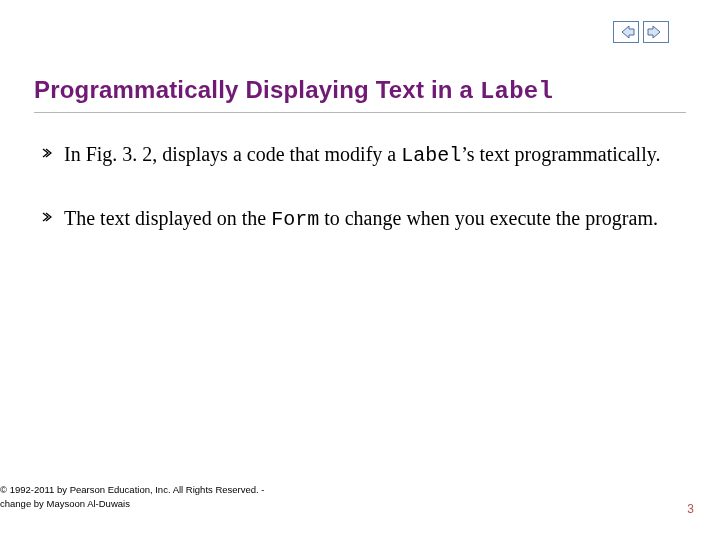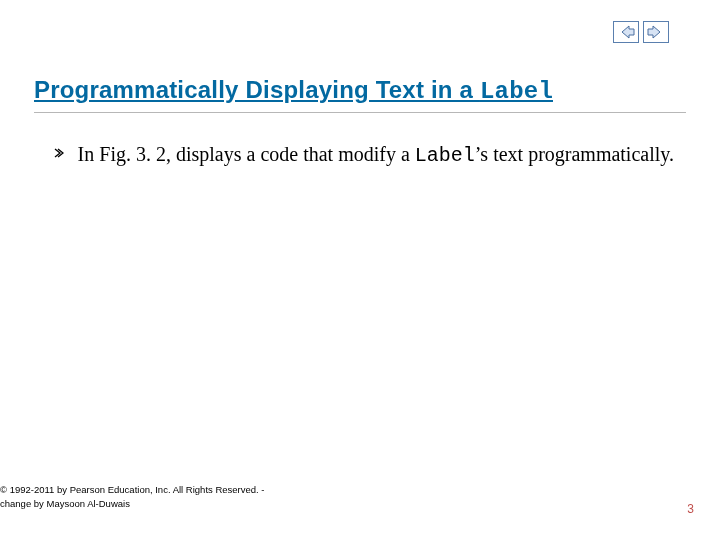--- a/index.html
+++ b/index.html
@@ -25,24 +25,23 @@
     justify-content: center;
     cursor: pointer;
   }
   .slide-title {
     position: absolute;
     top: 76px;
     left: 34px;
     font-family: Arial, Helvetica, sans-serif;
     font-weight: 700;
     font-size: 24px;
-    color: #0369a1;
+    color: #701a75;
     text-shadow: 1px 1px 0 rgba(255,255,255,0.6);
     letter-spacing: 0.2px;
-    text-decoration: underline;
   }
   .slide-title .code-word {
     font-family: 'Courier New', Courier, monospace;
     font-weight: 700;
   }
   .title-rule {
     position: absolute;
     top: 112px;
     left: 34px;
     width: 652px;
@@ -55,21 +54,20 @@
     left: 42px;
     width: 632px;
   }
   .bullet-item {
     display: flex;
     align-items: flex-start;
     margin-bottom: 34px;
     font-size: 20px;
     line-height: 1.4;
     font-family: 'Times New Roman', Times, serif;
-    text-align: right;
   }
   .bullet-marker {
     flex: 0 0 22px;
     font-family: Arial, sans-serif;
     color: #111;
     font-size: 15px;
     line-height: 28px;
     user-select: none;
   }
   .bullet-text { flex: 1; }
@@ -119,20 +117,26 @@
 </div>
 <div class="title-rule"></div>
 
 <div class="content" id="bullet-host">
     <div class="bullet-item">
       <div class="bullet-marker" style="font-weight: 700; font-size: 11px; color: rgb(0, 0, 0); transform: none;"><svg width="10" height="10" viewBox="0 0 10 10">
           <path d="M1 1 L6 5 L1 9 M4 1 L9 5 L4 9" stroke="#000" stroke-width="1.3" fill="none"></path>
         </svg></div>
       <div class="bullet-text"><span>In Fig. 3. 2, displays a code that modify a </span><span class="code">Label</span><span>’s text programmatically.</span></div>
     </div>
+    <div class="bullet-item">
+      <div class="bullet-marker" style="font-weight: 700; font-size: 11px; color: rgb(0, 0, 0); transform: none;"><svg width="10" height="10" viewBox="0 0 10 10">
+          <path d="M1 1 L6 5 L1 9 M4 1 L9 5 L4 9" stroke="#000" stroke-width="1.3" fill="none"></path>
+        </svg></div>
+      <div class="bullet-text"><span>The text displayed on the </span><span class="code">Form</span><span> to change when you execute the program.</span></div>
+    </div>
   </div>
 
 <div class="footer">
   <span>© 1992-2011 by Pearson Education, Inc. All Rights Reserved. -</span><br>
   <span>change by Maysoon Al-Duwais</span>
 </div>
 
 <div class="page-num">3</div>
 
 </body></html>

